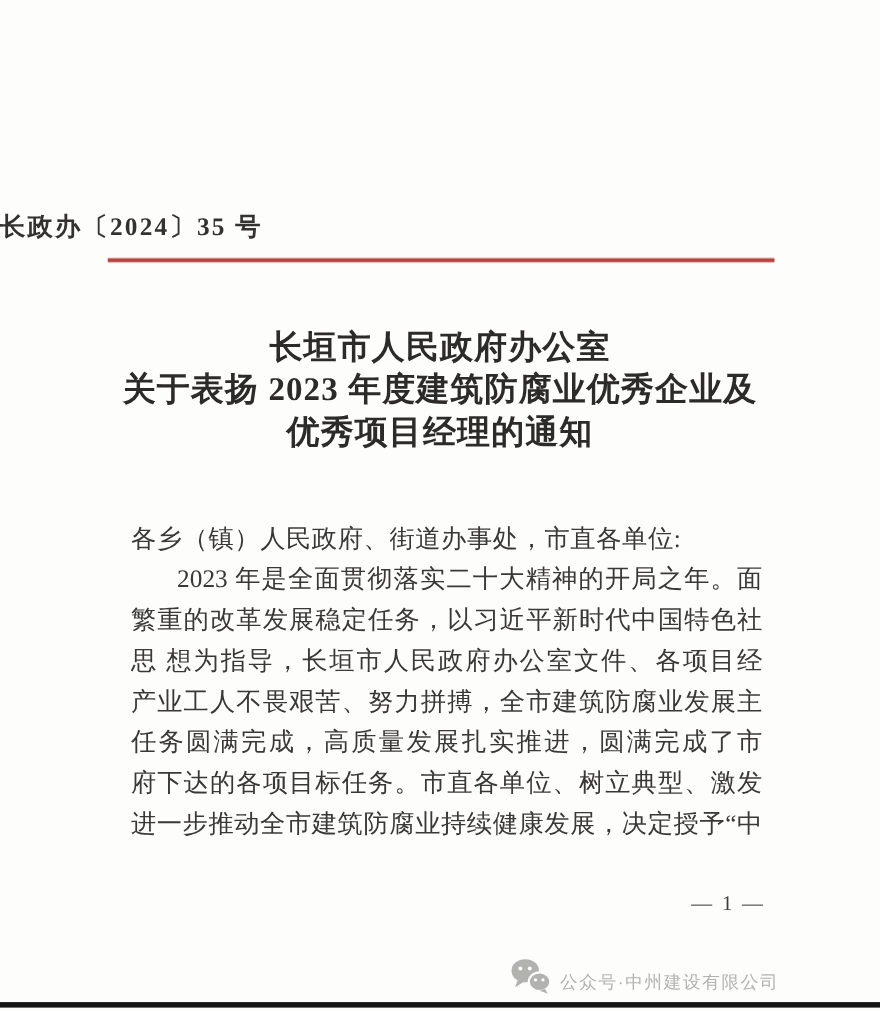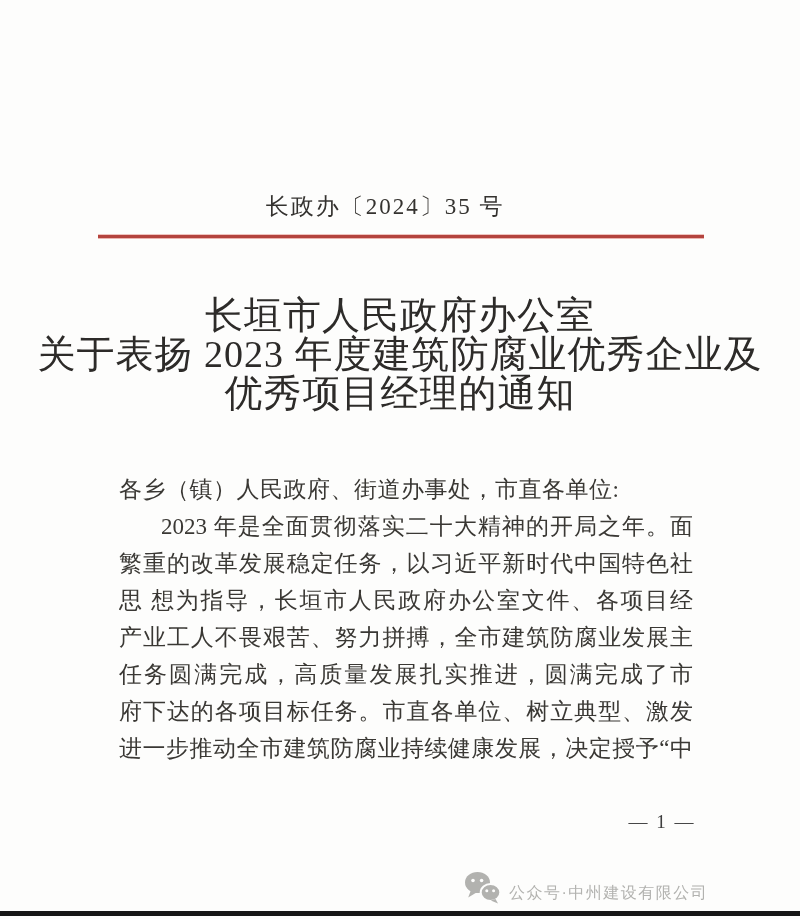--- a/index.html
+++ b/index.html
@@ -25,34 +25,34 @@
   }
   .letterhead .t{
     display:inline-block;white-space:nowrap;
     font-size:80px;line-height:1.05;font-weight:bold;
     color:var(--header-red);
     transform:scaleX(0.67);transform-origin:50% 50%;
     text-shadow:0 0 1px rgba(217,70,59,.45);
   }
   
   .doc-number{
-    position:absolute;top:191px;left:0;width:770px;text-align:center;
-    font-size:23px;letter-spacing:2px;color:var(--number-ink);
+    position:absolute;top:191px;left:0;width:770px;
+    font-size:23px;letter-spacing:2px;color:var(--number-ink);font-weight:bold;
   }
   
   .red-rule{
     position:absolute;top:235px;left:98px;width:606px;height:3px;
     background:var(--rule-red);
     box-shadow:0 1px 0 rgba(217,110,100,.5), 0 -1px 0 rgba(217,110,100,.4);
   }
   
   .doc-title{
     position:absolute;top:296px;left:0;width:800px;text-align:center;
-    font-weight:normal;color:var(--title-ink);
-    font-size:38px;line-height:39px;letter-spacing:1px;
+    font-weight:bold;color:var(--title-ink);
+    font-size:30px;line-height:39px;letter-spacing:1px;
   }
   
   .body-block{
     position:absolute;top:471px;left:119px;width:574px;
     font-size:23px;line-height:37px;color:var(--body-ink);
   }
   .body-block .line{height:37px;overflow:hidden;}
   .salutation{text-align:left;letter-spacing:.5px;}
   .jline{text-align:justify;text-align-last:justify;text-justify:inter-character;}
   .jline.indent{padding-left:42px;}

